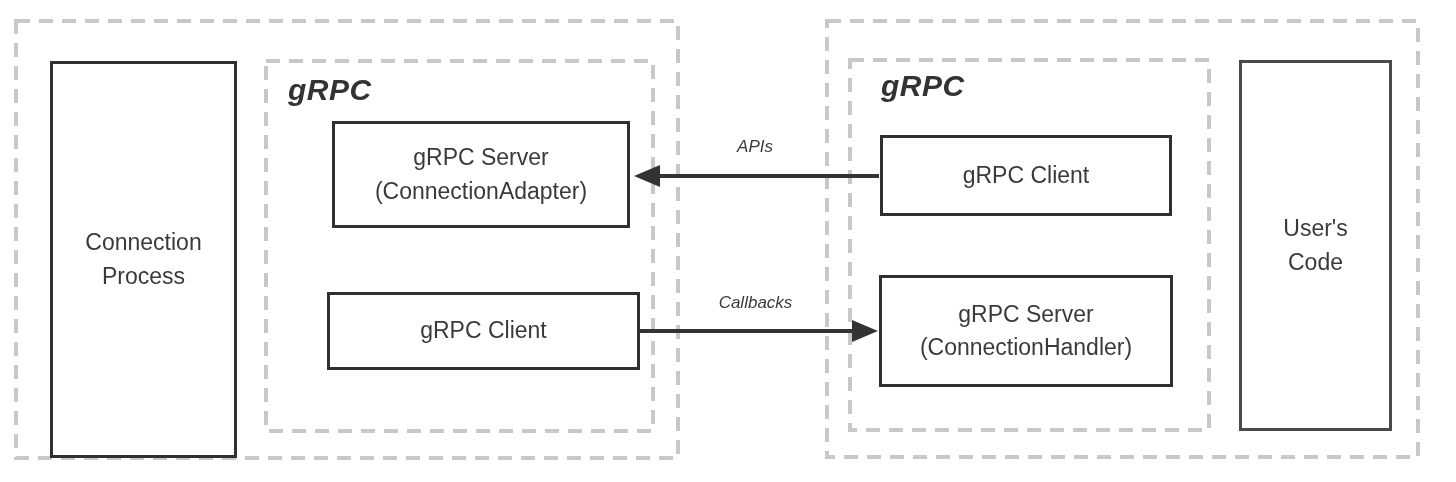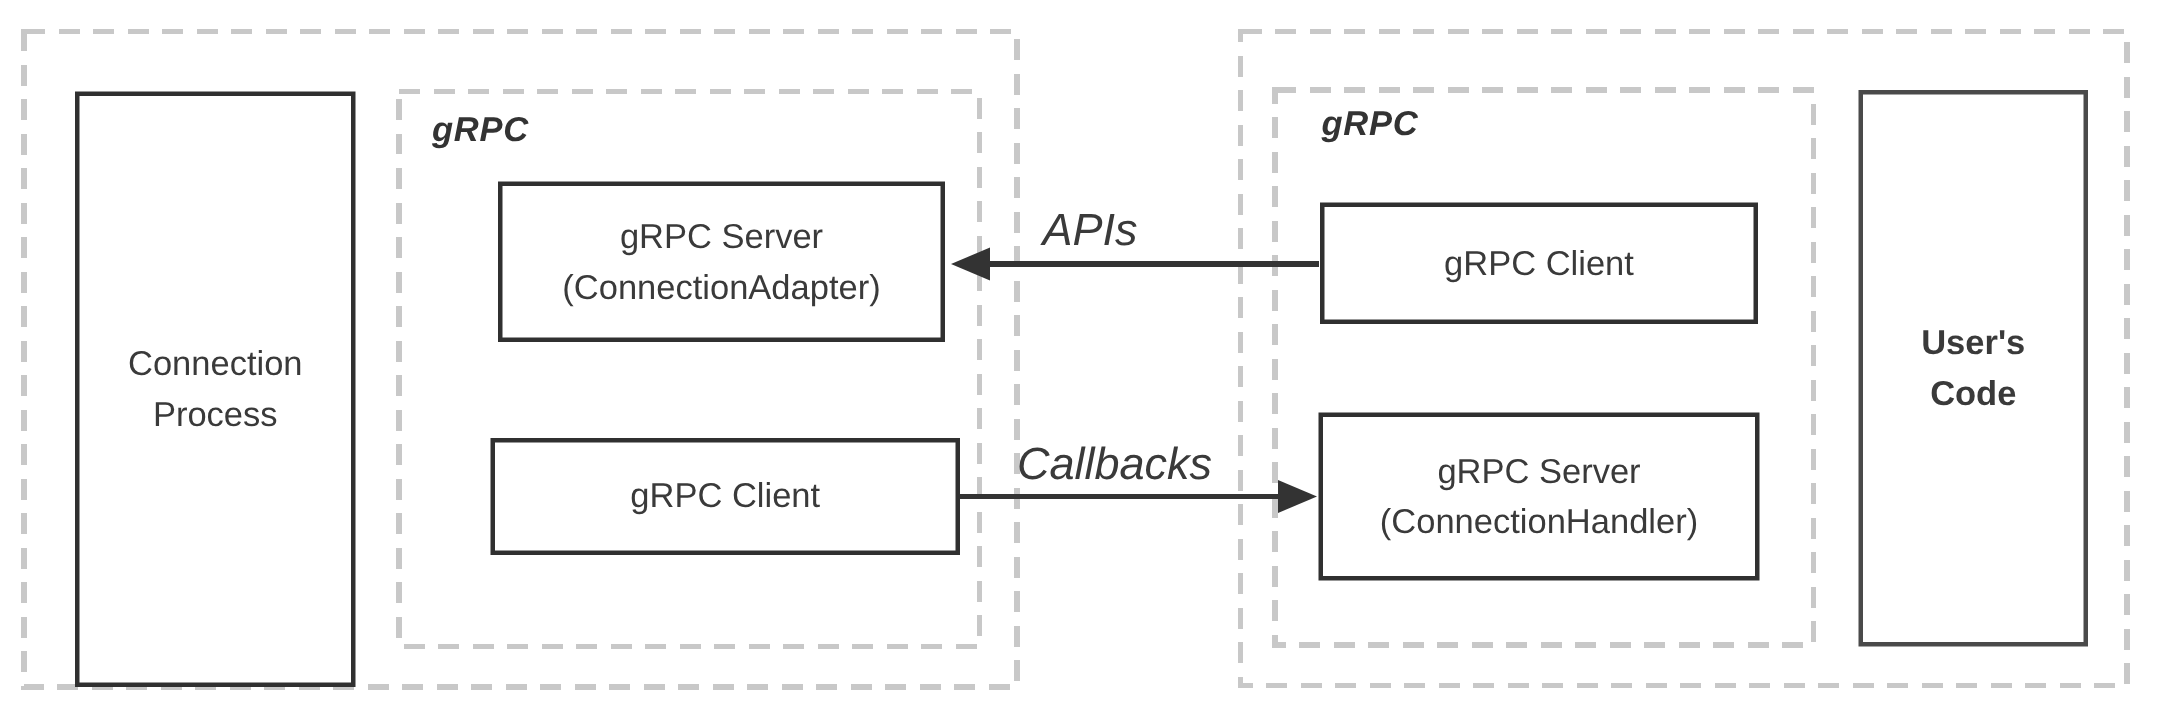--- a/index.html
+++ b/index.html
@@ -36,39 +36,39 @@
     font-size: 23px;
     line-height: 1.45;
     white-space: pre-line;
     color: #3a3a3a;
   }
   .box.process   { left: 50px;   top: 61px;  width: 187px; height: 397px; }
   .box.adapter   { left: 332px;  top: 121px; width: 298px; height: 107px; }
   .box.client-l  { left: 327px;  top: 292px; width: 313px; height: 78px;  }
   .box.client-r  { left: 880px;  top: 135px; width: 292px; height: 81px;  }
   .box.handler   { left: 879px;  top: 275px; width: 294px; height: 112px; }
-  .box.userscode { left: 1239px; top: 60px;  width: 153px; height: 371px; border-color: #4a4a4a; font-weight: bold; }
+  .box.userscode { left: 1239px; top: 60px;  width: 153px; height: 371px; border-color: #4a4a4a; }
 
   .grpc-label {
     position: absolute;
-    font-size: 23px;
+    font-size: 30px;
     font-style: italic;
     font-weight: 700;
     color: #333333;
     letter-spacing: 0.5px;
   }
   .grpc-label.left  { left: 288px; top: 73px; }
   .grpc-label.right { left: 881px; top: 69px; }
 
   .arrow-label {
     position: absolute;
-    font-size: 30px;
+    font-size: 17px;
     font-style: italic;
     color: #3a3a3a;
-    text-align: left;
+    text-align: center;
   }
   .arrow-label.apis      { left: 695px; top: 137px; width: 120px; }
   .arrow-label.callbacks { left: 678px; top: 293px; width: 155px; }
 </style>
 </head>
 <body>
 
 <div class="canvas">
 
   <svg class="overlay" width="1456" height="482" viewBox="0 0 1456 482">

